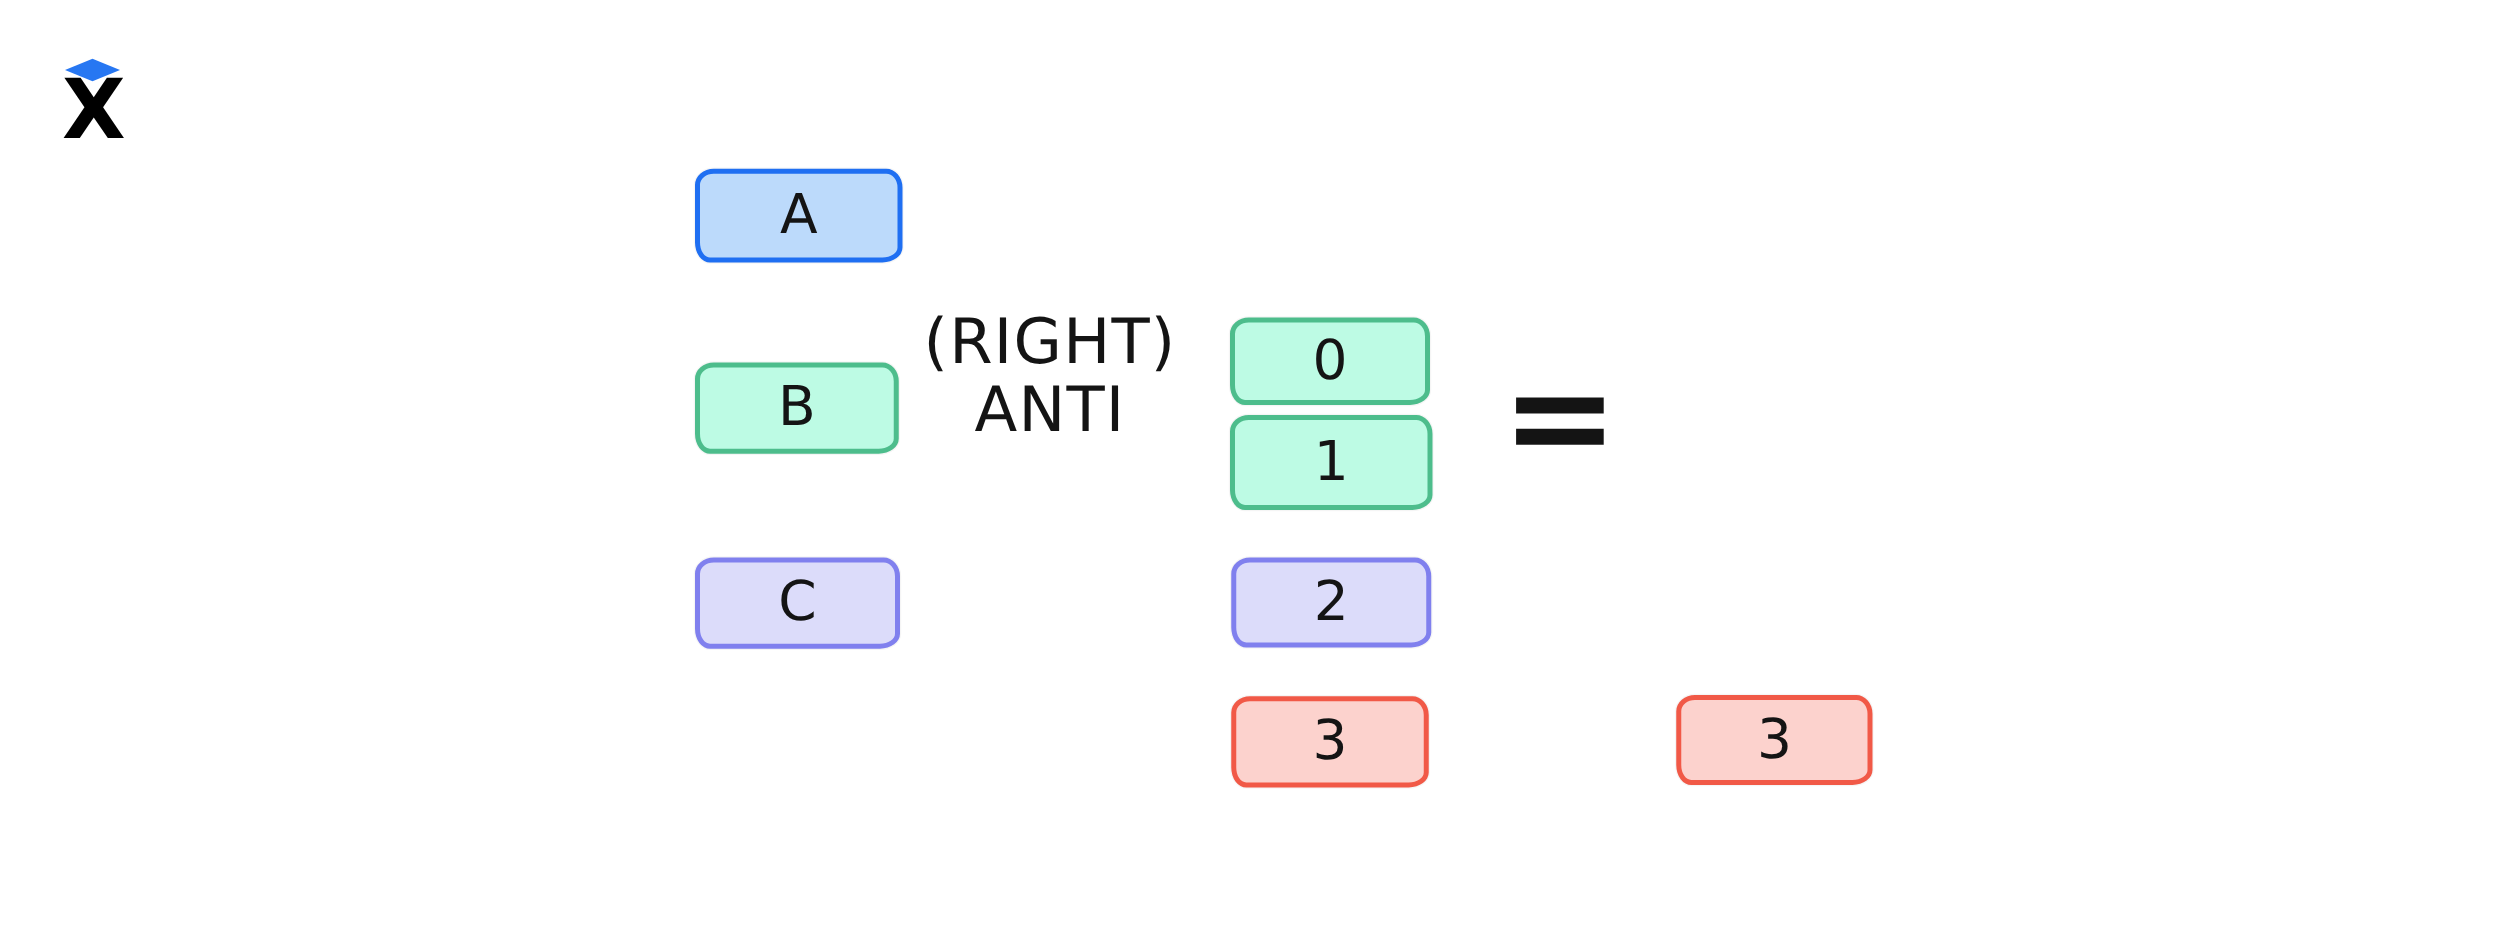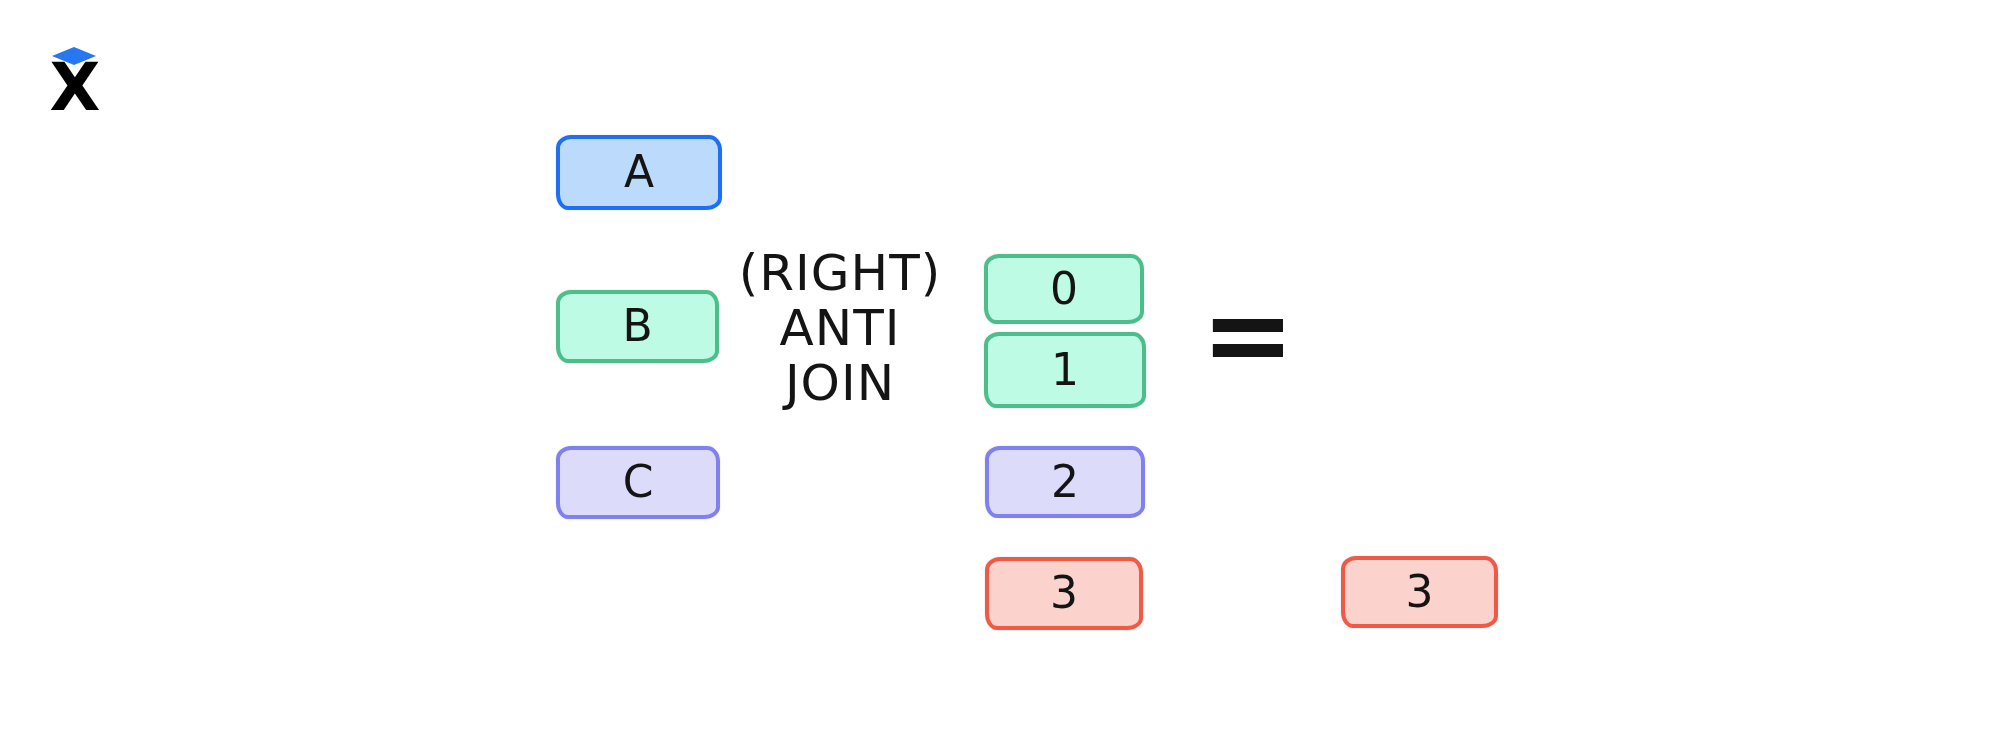--- a/index.html
+++ b/index.html
@@ -112,21 +112,20 @@
   <div class="box box-b" style="border-color: rgb(77, 189, 140); background-color: rgb(189, 251, 228);">
     <span>B</span>
   </div>
   <div class="box box-c" style="border-color: rgb(128, 128, 238); background-color: rgb(220, 220, 250);">
     <span>C</span>
   </div>
 
   <div class="join-label">
     <div>(RIGHT)</div>
     <div>ANTI</div>
-    <div>JOIN</div>
   </div>
 
   <div class="box box-r0" style="border-color: rgb(77, 189, 140); background-color: rgb(189, 251, 228);">
     <span>0</span>
   </div>
   <div class="box box-r1" style="border-color: rgb(77, 189, 140); background-color: rgb(189, 251, 228);">
     <span>1</span>
   </div>
   <div class="box box-r2" style="border-color: rgb(128, 128, 238); background-color: rgb(220, 220, 250);">
     <span>2</span>

